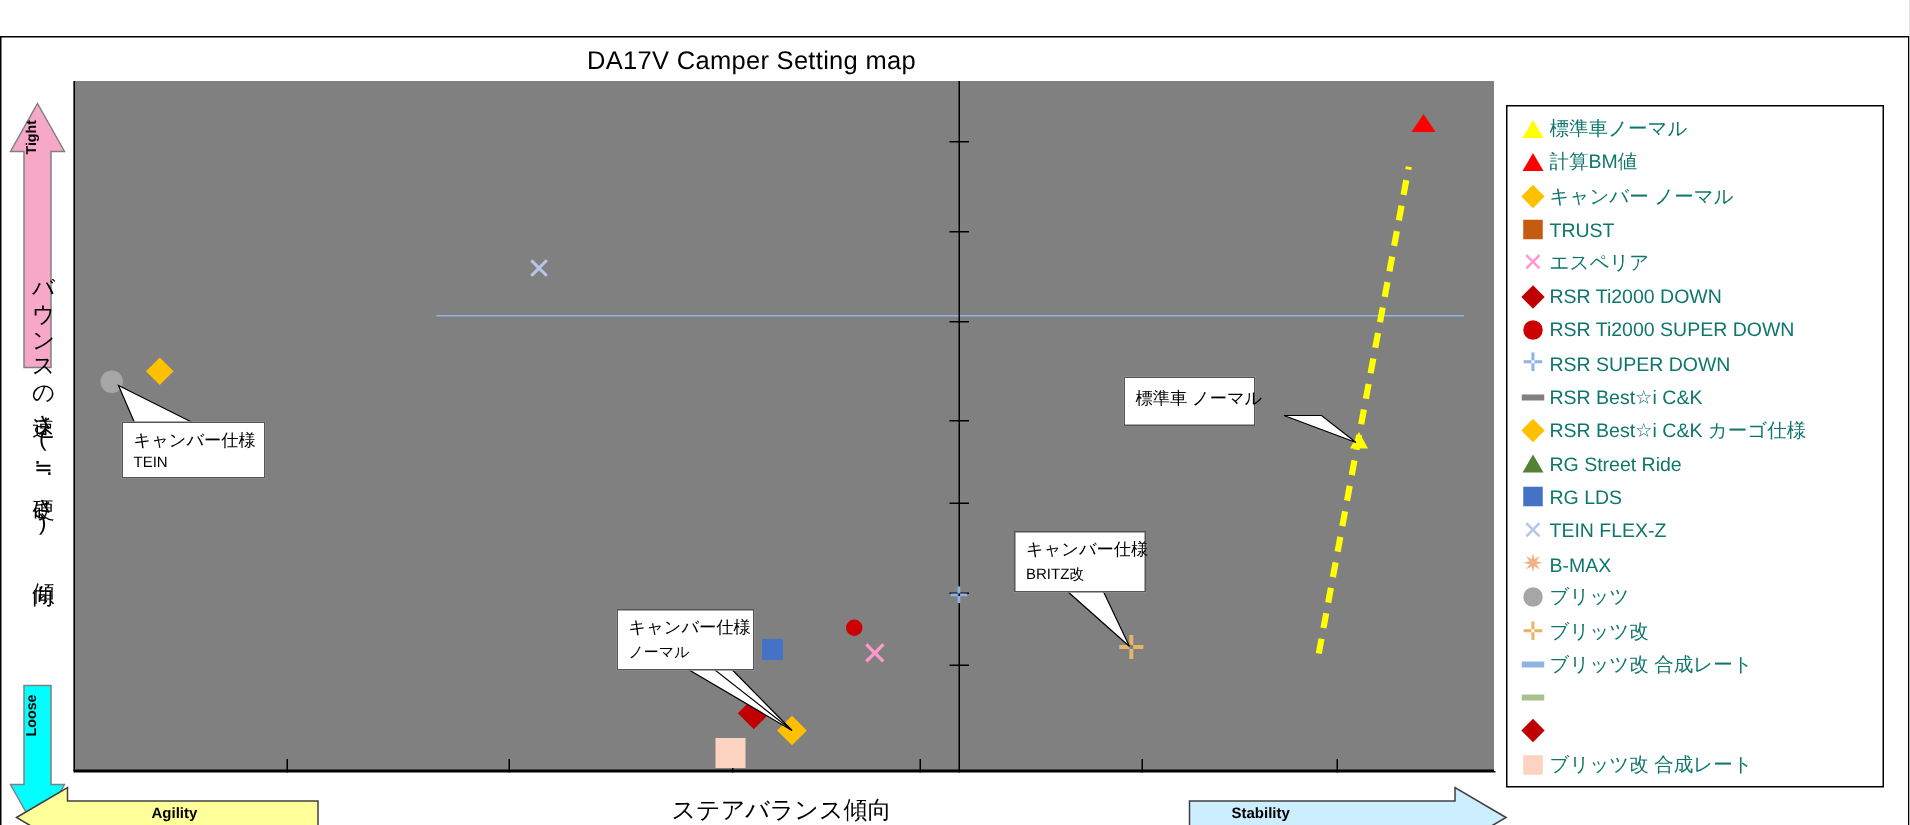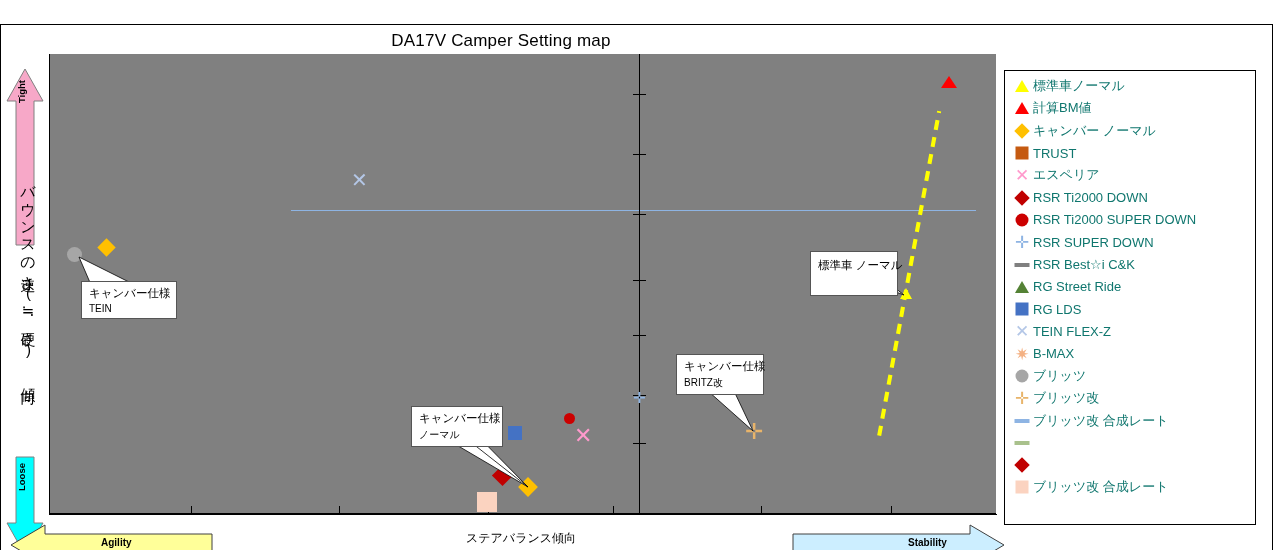--- a/index.html
+++ b/index.html
@@ -47,21 +47,21 @@
   
   #yaxis-band{position:absolute;left:2px;top:20px;width:44px;height:510px;}
   #y-vert-text{position:absolute;left:6px;top:150px;width:30px;
      writing-mode:vertical-rl;text-orientation:upright;
      font-size:15px;color:#000;white-space:nowrap;letter-spacing:1px;}
   .arrow-label{position:absolute;font-size:9.5px;font-weight:bold;color:#000;
      writing-mode:vertical-rl;text-orientation:sideways;transform:rotate(180deg);}
 
   
   #xaxis-title{position:absolute;left:380px;top:505px;width:280px;text-align:center;
-     font-size:12px;color:#000;}
+     font-size:16px;color:#000;}
   .harrow-label{position:absolute;font-size:10px;font-weight:bold;color:#000;}
 
   
   #legend{position:absolute;left:1003px;top:45px;width:252px;height:455px;
      background:#fff;border:1px solid #000;box-sizing:border-box;padding:4px 0 0 6px;}
   .leg-row{display:flex;align-items:center;height:22.3px;}
   .leg-ico{width:22px;min-width:22px;height:20px;position:relative;}
   .leg-txt{font-size:13px;color:#0f766e;white-space:nowrap;}
   .ic{position:absolute;left:50%;top:50%;transform:translate(-50%,-50%);}
   .ic-di{transform:translate(-50%,-50%) rotate(45deg);}
@@ -132,21 +132,21 @@
   <div class="callout" id="callout-normal" style="left:410px;top:381px;width:92px;">
     <div class="l1">キャンバー仕様</div>
     <div class="l2">ノーマル</div>
   </div>
 
   <div class="callout" id="callout-britz-kai" style="left:675px;top:329px;width:88px;">
     <div class="l1">キャンバー仕様</div>
     <div class="l2">BRITZ改</div>
   </div>
 
-  <div class="callout" id="callout-standard-car" style="left:809px;top:226px;width:88px;padding-top:6px;padding-bottom:22px;">
+  <div class="callout" id="callout-standard-car" style="left:748px;top:226px;width:88px;padding-top:6px;padding-bottom:10px;">
     <div class="l1">標準車 ノーマル</div>
   </div>
 
   <svg id="yaxis-band" width="44" height="510" viewBox="0 0 44 510">
 
     <polygon points="22,24 40,56 31,56 31,200 13,200 13,56 4,56" fill="#f7a8c8" stroke="#808080" stroke-width="1"></polygon>
 
     <polygon points="22,510 40,478 31,478 31,412 13,412 13,478 4,478" fill="#00ffff" stroke="#808080" stroke-width="1"></polygon>
   </svg>
   <div class="arrow-label" style="left:15px;top:55px;">Tight</div>
@@ -154,21 +154,21 @@
   <div id="y-vert-text">バウンスの速さ(≒硬さ) 傾向</div>
 
   <svg style="position:absolute;left:8px;top:498px;width:205px;height:44px;" width="205" height="44" viewBox="0 0 205 44">
     <polygon points="2,22 36,2 36,11 203,11 203,33 36,33 36,42" fill="#ffff99" stroke="#404040" stroke-width="1"></polygon>
   </svg>
   <div class="harrow-label" style="left:100px;top:512px;">Agility</div>
 
   <svg style="position:absolute;left:790px;top:498px;width:215px;height:44px;" width="215" height="44" viewBox="0 0 215 44">
     <polygon points="213,22 179,2 179,11 2,11 2,33 179,33 179,42" fill="#cceeff" stroke="#404040" stroke-width="1"></polygon>
   </svg>
-  <div class="harrow-label" style="left:907px;top:512px;">Stability</div>
+  <div class="harrow-label" style="left:820px;top:512px;">Stability</div>
 
   <div id="xaxis-title">ステアバランス傾向</div>
 
   <div id="legend">
       <div class="leg-row">
         <span class="leg-ico">
           <span class="ic" style="width:0;height:0;border-left:7px solid transparent;border-right:7px solid transparent;border-bottom:12px solid #ffff00;"></span>
         </span>
         <span class="leg-txt">標準車ノーマル</span>
       </div>
@@ -215,20 +215,26 @@
         <span class="leg-txt">RSR  SUPER DOWN</span>
       </div>
       <div class="leg-row">
         <span class="leg-ico">
           <span class="ic" style="width:15px;height:4px;background:#808080;"></span>
         </span>
         <span class="leg-txt">RSR Best☆i C&amp;K</span>
       </div>
       <div class="leg-row">
         <span class="leg-ico">
+          <span class="ic ic-di" style="width:11px;height:11px;background:#ffc000;"></span>
+        </span>
+        <span class="leg-txt">RSR Best☆i C&amp;K カーゴ仕様</span>
+      </div>
+      <div class="leg-row">
+        <span class="leg-ico">
           <span class="ic" style="width:0;height:0;border-left:7px solid transparent;border-right:7px solid transparent;border-bottom:12px solid #548235;"></span>
         </span>
         <span class="leg-txt">RG Street Ride</span>
       </div>
       <div class="leg-row">
         <span class="leg-ico">
           <span class="ic" style="width:13px;height:13px;background:#4472c4;"></span>
         </span>
         <span class="leg-txt">RG LDS</span>
       </div>

